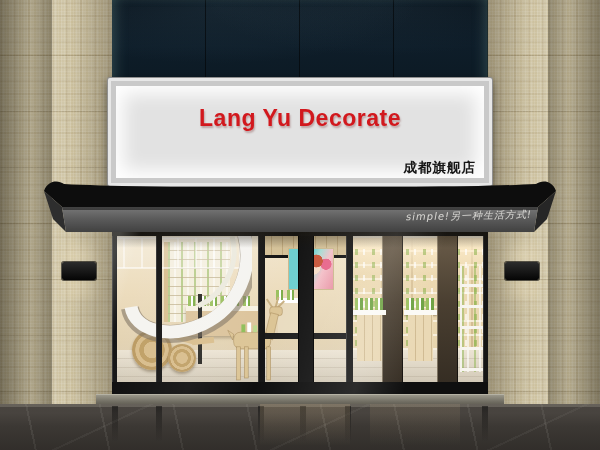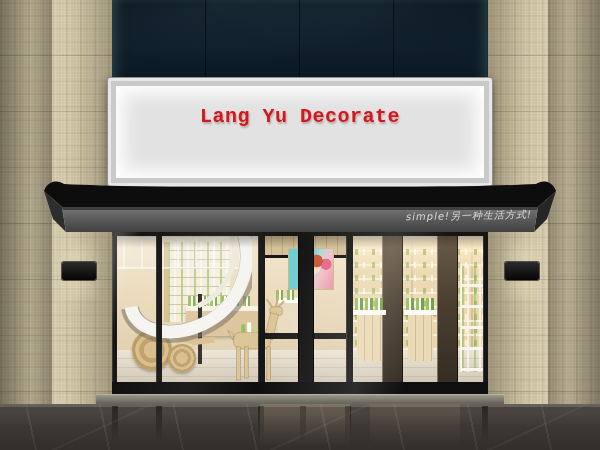--- a/index.html
+++ b/index.html
@@ -39,22 +39,22 @@
       linear-gradient(180deg,#0a141d 0%,#0e1d29 55%,#0c1a24 100%);
     box-shadow: inset 10px 0 14px -8px rgba(120,170,160,.35), inset -10px 0 14px -8px rgba(120,170,160,.35);}
 
   
   .signboard{left:108px;top:78px;width:384px;height:108px;background:#c9c9c9;
     border:3px solid #e7e7e7;border-radius:2px;
     box-shadow:0 0 0 1px #8f8f8f, 0 3px 10px rgba(0,0,0,.55);}
   .sign-face{left:5px;top:5px;right:5px;bottom:5px;background:#e2e2e2;
     box-shadow:inset 0 0 18px 8px #ffffff;}
   .sign-title{left:0;right:0;top:24px;text-align:center;
-    font-size:20px;font-weight:bold;letter-spacing:.5px;color:#d2181d;
-    text-shadow:1px 2px 2px rgba(90,0,0,.28);font-family:Liberation Mono, monospace;}
+    font-size:23px;font-weight:bold;letter-spacing:.5px;color:#d2181d;
+    text-shadow:1px 2px 2px rgba(90,0,0,.28);}
   .sign-branch{right:13px;bottom:6px;font-size:13.5px;font-weight:bold;
     letter-spacing:1px;color:#151515;}
 
   
   .storefront{left:112px;top:232px;width:376px;height:162px;overflow:hidden;
     background:linear-gradient(180deg,#f3e8d0 0%,#ecdcbd 38%,#e3d3b3 68%,#d8ccb6 100%);}
   .int-ceiling{left:0;top:0;width:100%;height:18px;
     background:linear-gradient(180deg,#fdf6e6,#f0e3c8);}
   .int-floor{left:0;top:118px;width:100%;height:36px;
     background:
@@ -173,20 +173,21 @@
   <div class="tile wall-left-outer"></div>
   <div class="tile pillar-left"></div>
   <div class="tile pillar-right"></div>
   <div class="tile wall-right-outer"></div>
 
   <div class="upper-glass"></div>
 
   <div class="signboard">
     <div class="sign-face"></div>
     <div class="sign-title">Lang Yu Decorate</div>
+    <div class="sign-branch">成都旗舰店</div>
   </div>
 
   <div class="storefront">
     <div class="int-ceiling"></div>
     <div class="int-floor"></div>
 
     <div class="int-left-shelfwall"></div>
     <div class="int-counter-left"></div>
     <div class="goods-strip gs-1"></div>
     <div class="disc disc-1"></div>

